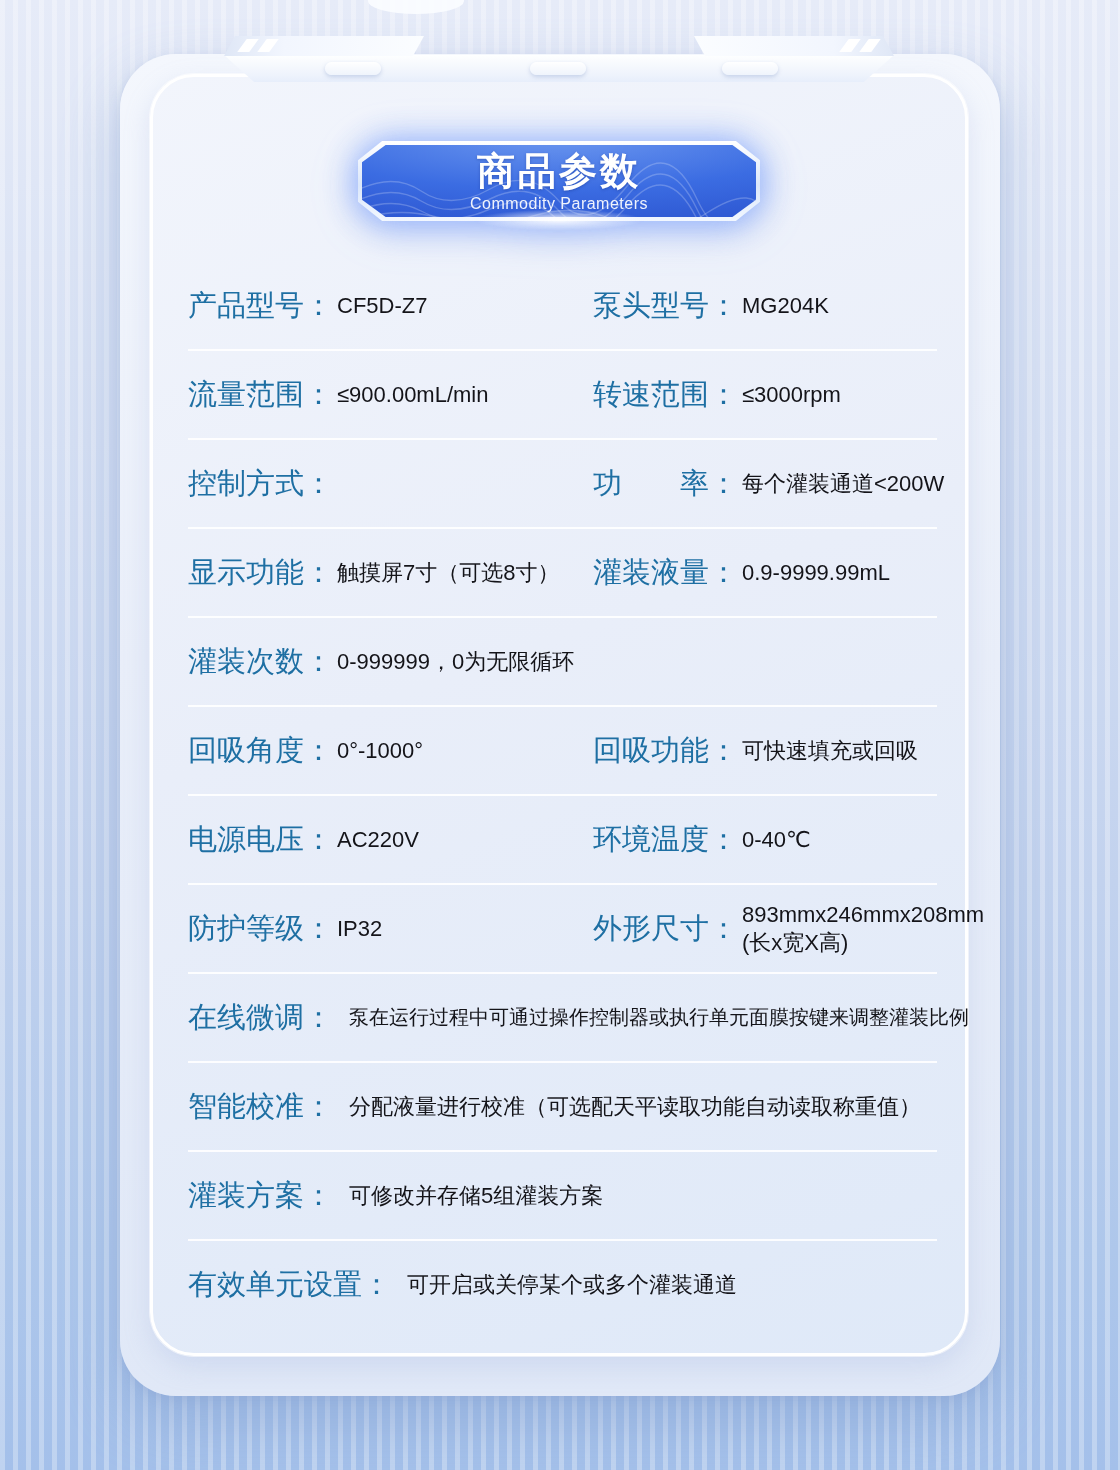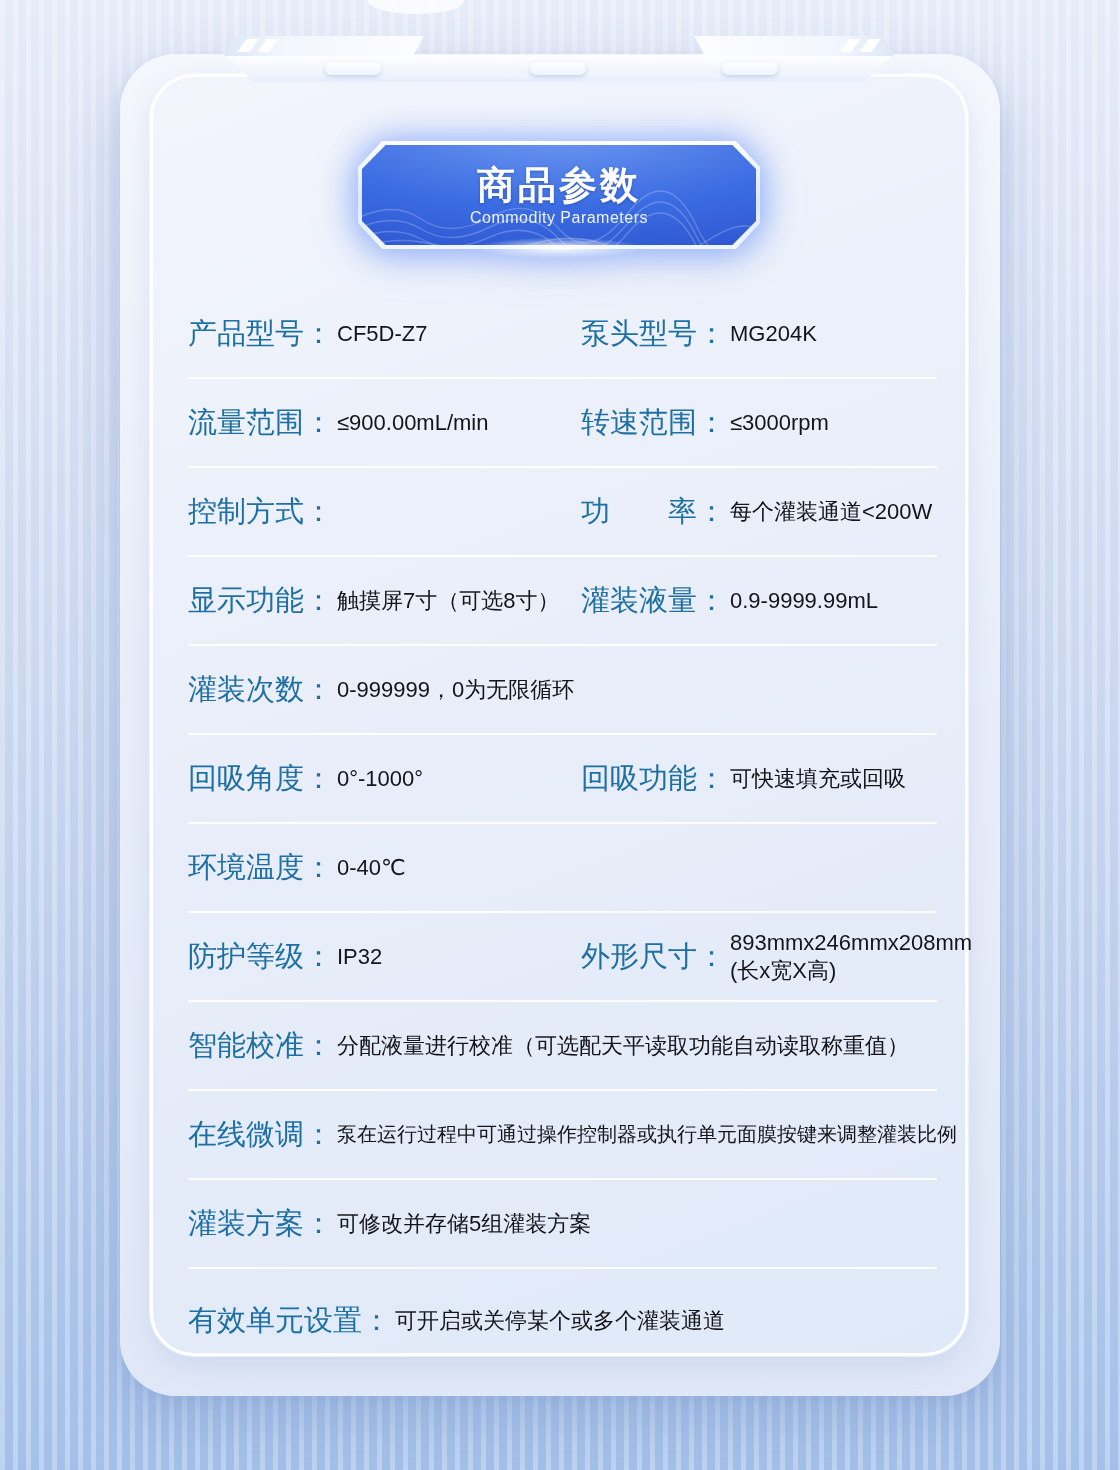--- a/index.html
+++ b/index.html
@@ -40,21 +40,21 @@
     background:linear-gradient(270deg,#dfe7f6 0%,#f2f6fe 30%,#fbfdff 100%);}
   .slash{position:absolute;top:3px;width:12px;height:13px;background:#ffffff;transform:skewX(-36deg);}
   .tab-left .slash.s1{left:18px;} .tab-left .slash.s2{left:38px;}
   .tab-right .slash.s1{right:18px;} .tab-right .slash.s2{right:38px;}
   .notch{position:absolute;top:62px;width:56px;height:13px;border-radius:7px;z-index:4;
     background:linear-gradient(180deg,#ffffff,#eff4fc);
     box-shadow:0 2px 4px rgba(148,168,210,0.45);}
   .n1{left:325px;} .n2{left:530px;} .n3{left:722px;}
   
   .banner-outer{
-    position:relative;width:402px;height:108px;margin:64px auto 0;
+    position:relative;width:402px;height:80px;margin:64px auto 0;
     filter:drop-shadow(0 0 16px rgba(150,180,255,0.95)) drop-shadow(0 6px 14px rgba(90,130,230,0.35));
     z-index:3;
   }
   .banner-frame{position:absolute;inset:0;
     clip-path:polygon(6% 0,94% 0,100% 24%,100% 76%,94% 100%,6% 100%,0 76%,0 24%);
     background:linear-gradient(180deg,#ffffff 0%,#dbe7fa 55%,#f2f7ff 100%);}
   .banner-inner{position:absolute;inset:4px;
     clip-path:polygon(6% 0,94% 0,100% 24%,100% 76%,94% 100%,6% 100%,0 76%,0 24%);
     background:radial-gradient(150% 170% at 50% -15%,#6e99f0 0%,#3b6ce2 45%,#2347c5 100%);
     overflow:hidden;}
@@ -62,23 +62,23 @@
   .banner-text{position:absolute;inset:0;display:flex;flex-direction:column;align-items:center;
     justify-content:center;padding-top:2px;}
   .banner-title{color:#ffffff;font-size:38px;font-weight:bold;letter-spacing:3px;line-height:1.1;
     text-shadow:0 1px 3px rgba(20,40,120,0.35);}
   .banner-sub{color:rgba(255,255,255,0.92);font-size:16px;margin-top:3px;letter-spacing:0.5px;}
   .banner-flare{position:absolute;left:50%;bottom:-14px;width:240px;height:30px;transform:translateX(-50%);
     background:radial-gradient(50% 50% at 50% 50%,rgba(255,255,255,0.95) 0%,rgba(255,255,255,0) 70%);}
   
   .spec-table{margin:41px 28px 0 35px;}
   .row{display:grid;grid-template-columns:393px 1fr;align-items:center;height:87px;
-    border-bottom:2px solid rgba(255,255,255,0.9);}
+    border-bottom:2px solid rgba(255,255,255,0.9);gap:12px;}
   .row.full{display:flex;align-items:center;}
-  .row.last{border-bottom:none;margin-top:8px;}
+  .row.last{border-bottom:none;}
   .cell{display:flex;align-items:center;min-width:0;}
   .label{color:#1e6fa3;font-size:29px;flex:0 0 auto;white-space:nowrap;}
   .jlabel{display:inline-flex;justify-content:space-between;width:145px;flex:0 0 auto;
     color:#1e6fa3;font-size:29px;white-space:nowrap;}
   .value{color:#141419;font-size:22px;line-height:1.25;white-space:nowrap;padding-left:4px;}
   .value.small{font-size:20px;}
   .value .l2{display:block;}
 </style>
 </head>
 <body>
@@ -180,47 +180,51 @@
         <span class="value">0°-1000°</span>
       </div>
       <div class="cell">
         <span class="label">回吸功能：</span>
         <span class="value">可快速填充或回吸</span>
       </div>
     </div>
 
     <div class="row">
       <div class="cell">
+        <span class="label">电源电压：</span>
+        <span class="value">AC220V</span>
+      </div>
+      <div class="cell">
         <span class="label">环境温度：</span>
         <span class="value">0-40℃</span>
       </div>
     </div>
 
     <div class="row">
       <div class="cell">
         <span class="label">防护等级：</span>
         <span class="value">IP32</span>
       </div>
       <div class="cell">
         <span class="label">外形尺寸：</span>
         <span class="value"><span>893mmx246mmx208mm</span><span class="l2">(长x宽X高)</span></span>
       </div>
+    </div>
+
+    <div class="row full">
+      <span class="label">在线微调：</span>
+      <span class="value small">泵在运行过程中可通过操作控制器或执行单元面膜按键来调整灌装比例</span>
     </div>
 
     <div class="row full">
       <span class="label">智能校准：</span>
       <span class="value">分配液量进行校准（可选配天平读取功能自动读取称重值）</span>
     </div>
 
     <div class="row full">
-      <span class="label">在线微调：</span>
-      <span class="value small">泵在运行过程中可通过操作控制器或执行单元面膜按键来调整灌装比例</span>
-    </div>
-
-    <div class="row full">
       <span class="label">灌装方案：</span>
       <span class="value">可修改并存储5组灌装方案</span>
     </div>
 
     <div class="row full last">
       <span class="label">有效单元设置：</span>
       <span class="value">可开启或关停某个或多个灌装通道</span>
     </div>
 
   </div>

